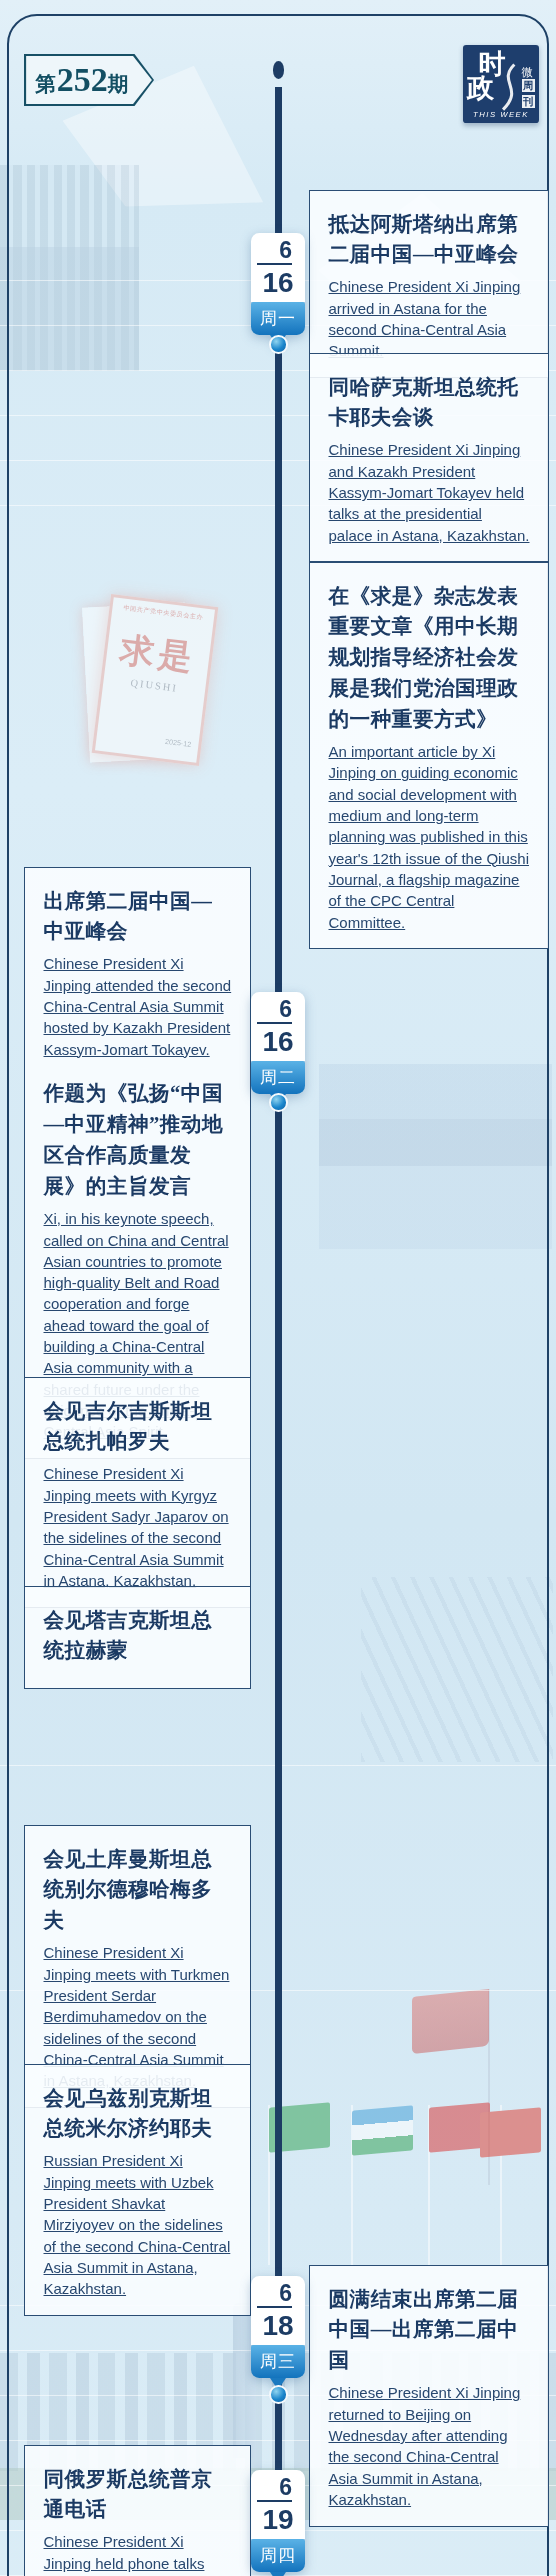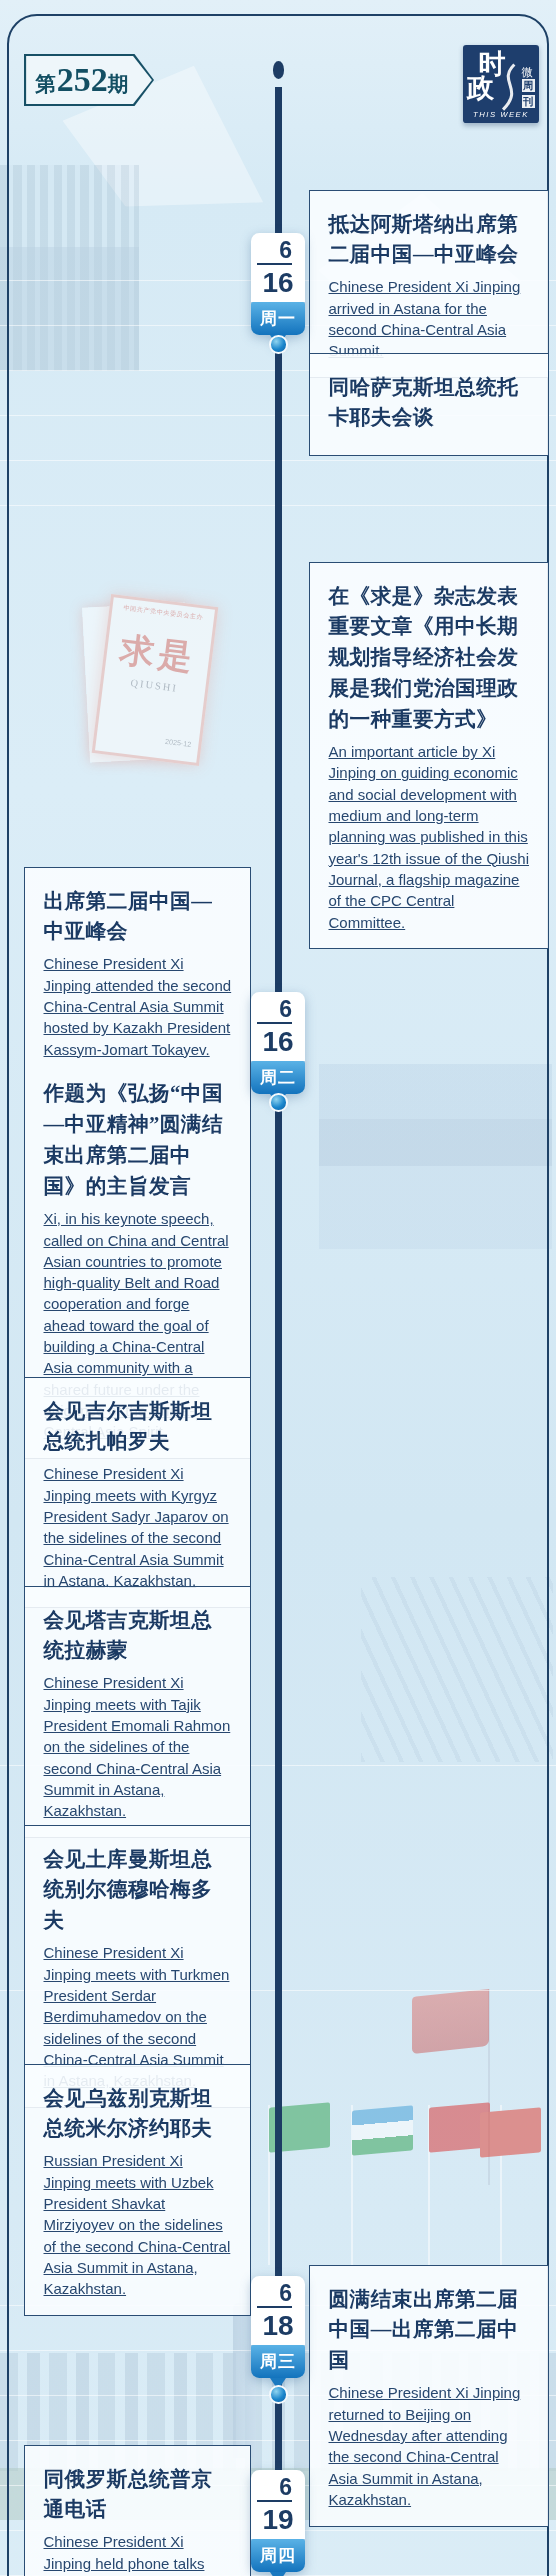--- a/index.html
+++ b/index.html
@@ -58,21 +58,21 @@
   .logo-subbox{position:absolute;right:4.1px;width:13.4px;height:13.4px;background:rgba(255,255,255,.92);color:#1e3e6d;font-size:10.3px;font-weight:bold;text-align:center;line-height:13.4px;}
   .logo-caption{position:absolute;left:0;bottom:4.1px;width:100%;text-align:center;font-style:italic;font-size:7.7px;letter-spacing:1.5px;}
   
   .tl-line{position:absolute;left:275px;top:87px;width:7.2px;height:2708px;background:#1d3c64;z-index:4;}
   .tl-startdot{position:absolute;left:273px;top:61px;width:11.3px;height:17.5px;border-radius:50%;background:#1d3c64;z-index:4;}
   .day-badge{position:absolute;left:251px;width:54px;z-index:6;filter:drop-shadow(0 3.1px 5.2px rgba(30,80,130,.3));}
   .day-white{background:#ffffff;border-radius:8.2px 8.2px 0 0;padding:5.2px 0 3.1px;}
   .day-month{font-size:23px;font-weight:bold;color:#1d3c64;text-align:center;padding-left:15.5px;line-height:1.05;}
   .day-rule{height:2.1px;background:#1d3c64;margin:1px 13.4px 2.1px 6.2px;}
   .day-num{font-size:28px;font-weight:bold;color:#1d3c64;text-align:center;line-height:1.05;padding-bottom:2.1px;}
-  .day-week{background:linear-gradient(180deg,#5ab2e6,#1373bd);color:#fff;font-size:17px;font-weight:bold;text-align:center;padding:4.6px 0 5.7px;border-radius:2.1px 2.1px 8.2px 8.2px;letter-spacing:1px;}
+  .day-week{background:linear-gradient(180deg,#5ab2e6,#1373bd);color:#fff;font-size:17px;font-weight:normal;text-align:center;padding:4.6px 0 5.7px;border-radius:2.1px 2.1px 8.2px 8.2px;letter-spacing:1px;}
   .day-tail{width:0;height:0;margin:0 auto;border-left:8.2px solid transparent;border-right:8.2px solid transparent;border-top:12.4px solid #1a79c0;}
   .tl-dot{position:absolute;left:269px;width:18.5px;height:18.5px;border-radius:50%;box-sizing:border-box;
     background:radial-gradient(circle at 35% 30%,#8fd4f0,#1a86cc 55%,#0e5fa3);border:2.1px solid rgba(255,255,255,.95);z-index:6;}
   
   .card{position:absolute;background:rgba(250,253,255,.9);border:1px solid #2a4d74;padding:17.5px 18.5px 15.5px;box-sizing:border-box;z-index:5;}
   .card.left{left:24px;width:227px;}
   .card.right{left:309px;width:240px;}
   .card-title{font-family:"Liberation Serif","DejaVu Serif",serif;font-weight:bold;font-size:20.6px;line-height:1.5;color:#1b3a63;letter-spacing:0.5px;margin:0 0 6.2px 0;}
   .card-body{font-size:15px;line-height:1.42;color:#27476f;margin:0;text-decoration:underline;}
   .entry + .entry{margin-top:18.5px;}
@@ -185,52 +185,52 @@
   <div class="card right" style="top:190px;">
     <div class="entry">
       <h2 class="card-title">抵达阿斯塔纳出席第二届中国—中亚峰会</h2>
       <p class="card-body">Chinese President Xi Jinping arrived in Astana for the second China-Central Asia Summit.</p>
     </div>
   </div>
 
   <div class="card right" style="top:353px;">
     <div class="entry">
       <h2 class="card-title">同哈萨克斯坦总统托卡耶夫会谈</h2>
+      <p class="card-body">Chinese President Xi Jinping and Kazakh President Kassym-Jomart Tokayev held talks at the presidential palace in Astana, Kazakhstan.</p>
     </div>
   </div>
 
   <div class="card right" style="top:562px;">
     <div class="entry">
       <h2 class="card-title">在《求是》杂志发表重要文章《用中长期规划指导经济社会发展是我们党治国理政的一种重要方式》</h2>
       <p class="card-body">An important article by Xi Jinping on guiding economic and social development with medium and long-term planning was published in this year's 12th issue of the Qiushi Journal, a flagship magazine of the CPC Central Committee.</p>
     </div>
   </div>
 
   <div class="card left" style="top:867px;">
     <div class="entry">
       <h2 class="card-title">出席第二届中国—中亚峰会</h2>
       <p class="card-body">Chinese President Xi Jinping attended the second China-Central Asia Summit hosted by Kazakh President Kassym-Jomart Tokayev.</p>
     </div>
     <div class="entry">
-      <h2 class="card-title">作题为《弘扬“中国—中亚精神”圆满结束出席第二届中国》的主旨发言</h2>
+      <h2 class="card-title">作题为《弘扬“中国—中亚精神”推动地区合作高质量发展》的主旨发言</h2>
       <p class="card-body">Xi, in his keynote speech, called on China and Central Asian countries to promote high-quality Belt and Road cooperation and forge ahead toward the goal of building a China-Central Asia community with a shared future under the guidance of the China-Central Asia Spirit.</p>
     </div>
   </div>
 
   <div class="card left" style="top:1377px;">
     <div class="entry">
       <h2 class="card-title">会见吉尔吉斯斯坦总统扎帕罗夫</h2>
       <p class="card-body">Chinese President Xi Jinping meets with Kyrgyz President Sadyr Japarov on the sidelines of the second China-Central Asia Summit in Astana, Kazakhstan.</p>
     </div>
   </div>
 
   <div class="card left" style="top:1586px;">
     <div class="entry">
       <h2 class="card-title">会见塔吉克斯坦总统拉赫蒙</h2>
-      <p class="card-body">Chinese President Xi Jinping meets with Tajik President Emomali Rahmon on the sidelines of the second China-Central Asia Summit in Astana, Kazakhstan.</p>
     </div>
   </div>
 
   <div class="card left" style="top:1825px;">
     <div class="entry">
       <h2 class="card-title">会见土库曼斯坦总统别尔德穆哈梅多夫</h2>
       <p class="card-body">Chinese President Xi Jinping meets with Turkmen President Serdar Berdimuhamedov on the sidelines of the second China-Central Asia Summit in Astana, Kazakhstan.</p>
     </div>
   </div>
 

